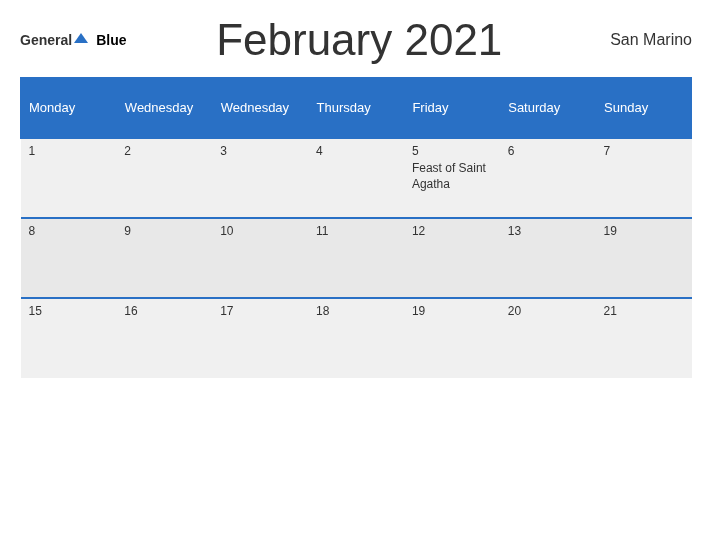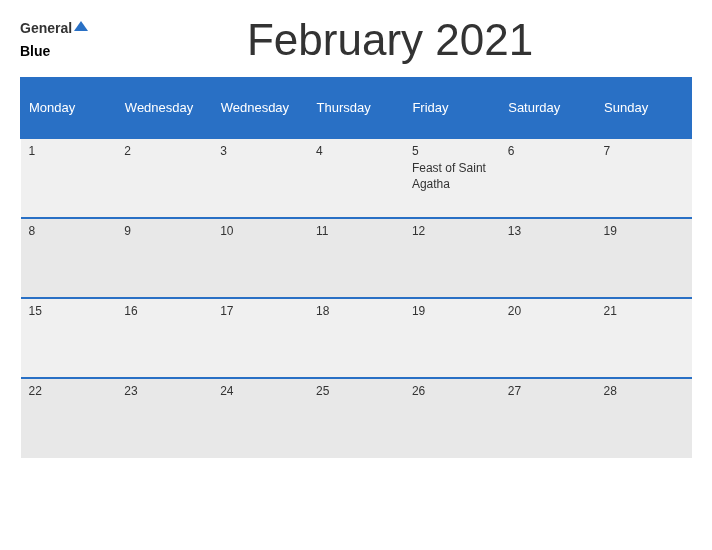--- a/index.html
+++ b/index.html
@@ -17,21 +17,21 @@
       padding: 15px 20px 15px 20px;
     }
     .header {
       display: flex;
       align-items: center;
       justify-content: space-between;
       margin-bottom: 12px;
     }
     .logo {
       display: flex;
-      flex-direction: column;
+      flex-direction: row;
       line-height: 1;
       gap: 8px;
     }
     .logo-triangle {
       display: inline-block;
       width: 0;
       height: 0;
       border-left: 7px solid transparent;
       border-right: 7px solid transparent;
       border-bottom: 10px solid #2970c5;
@@ -126,20 +126,21 @@
         <span class="logo-text-general">General</span>
         <span class="logo-triangle"></span>
       </div>
       <div>
         <span class="logo-text-blue">Blue</span>
       </div>
     </div>
 
     <div class="title">February 2021</div>
 
+    <div class="country">San Marino</div>
   </div>
 
   <table class="calendar">
     <thead>
       <tr>
       <th>Monday</th>
           <th>Wednesday</th>
           <th>Wednesday</th>
           <th>Thursday</th>
           <th>Friday</th>
@@ -208,38 +209,15 @@
           <td>
             <span class="day-number">19</span>
           </td>
           <td>
             <span class="day-number">20</span>
           </td>
           <td>
             <span class="day-number">21</span>
           </td>
         </tr>
-        <tr>
-          <td>
-            <span class="day-number">22</span>
-          </td>
-          <td>
-            <span class="day-number">23</span>
-          </td>
-          <td>
-            <span class="day-number">24</span>
-          </td>
-          <td>
-            <span class="day-number">25</span>
-          </td>
-          <td>
-            <span class="day-number">26</span>
-          </td>
-          <td>
-            <span class="day-number">27</span>
-          </td>
-          <td>
-            <span class="day-number">28</span>
-          </td>
-        </tr>
       </tbody>
   </table>
 </div>
 
 </body></html>

